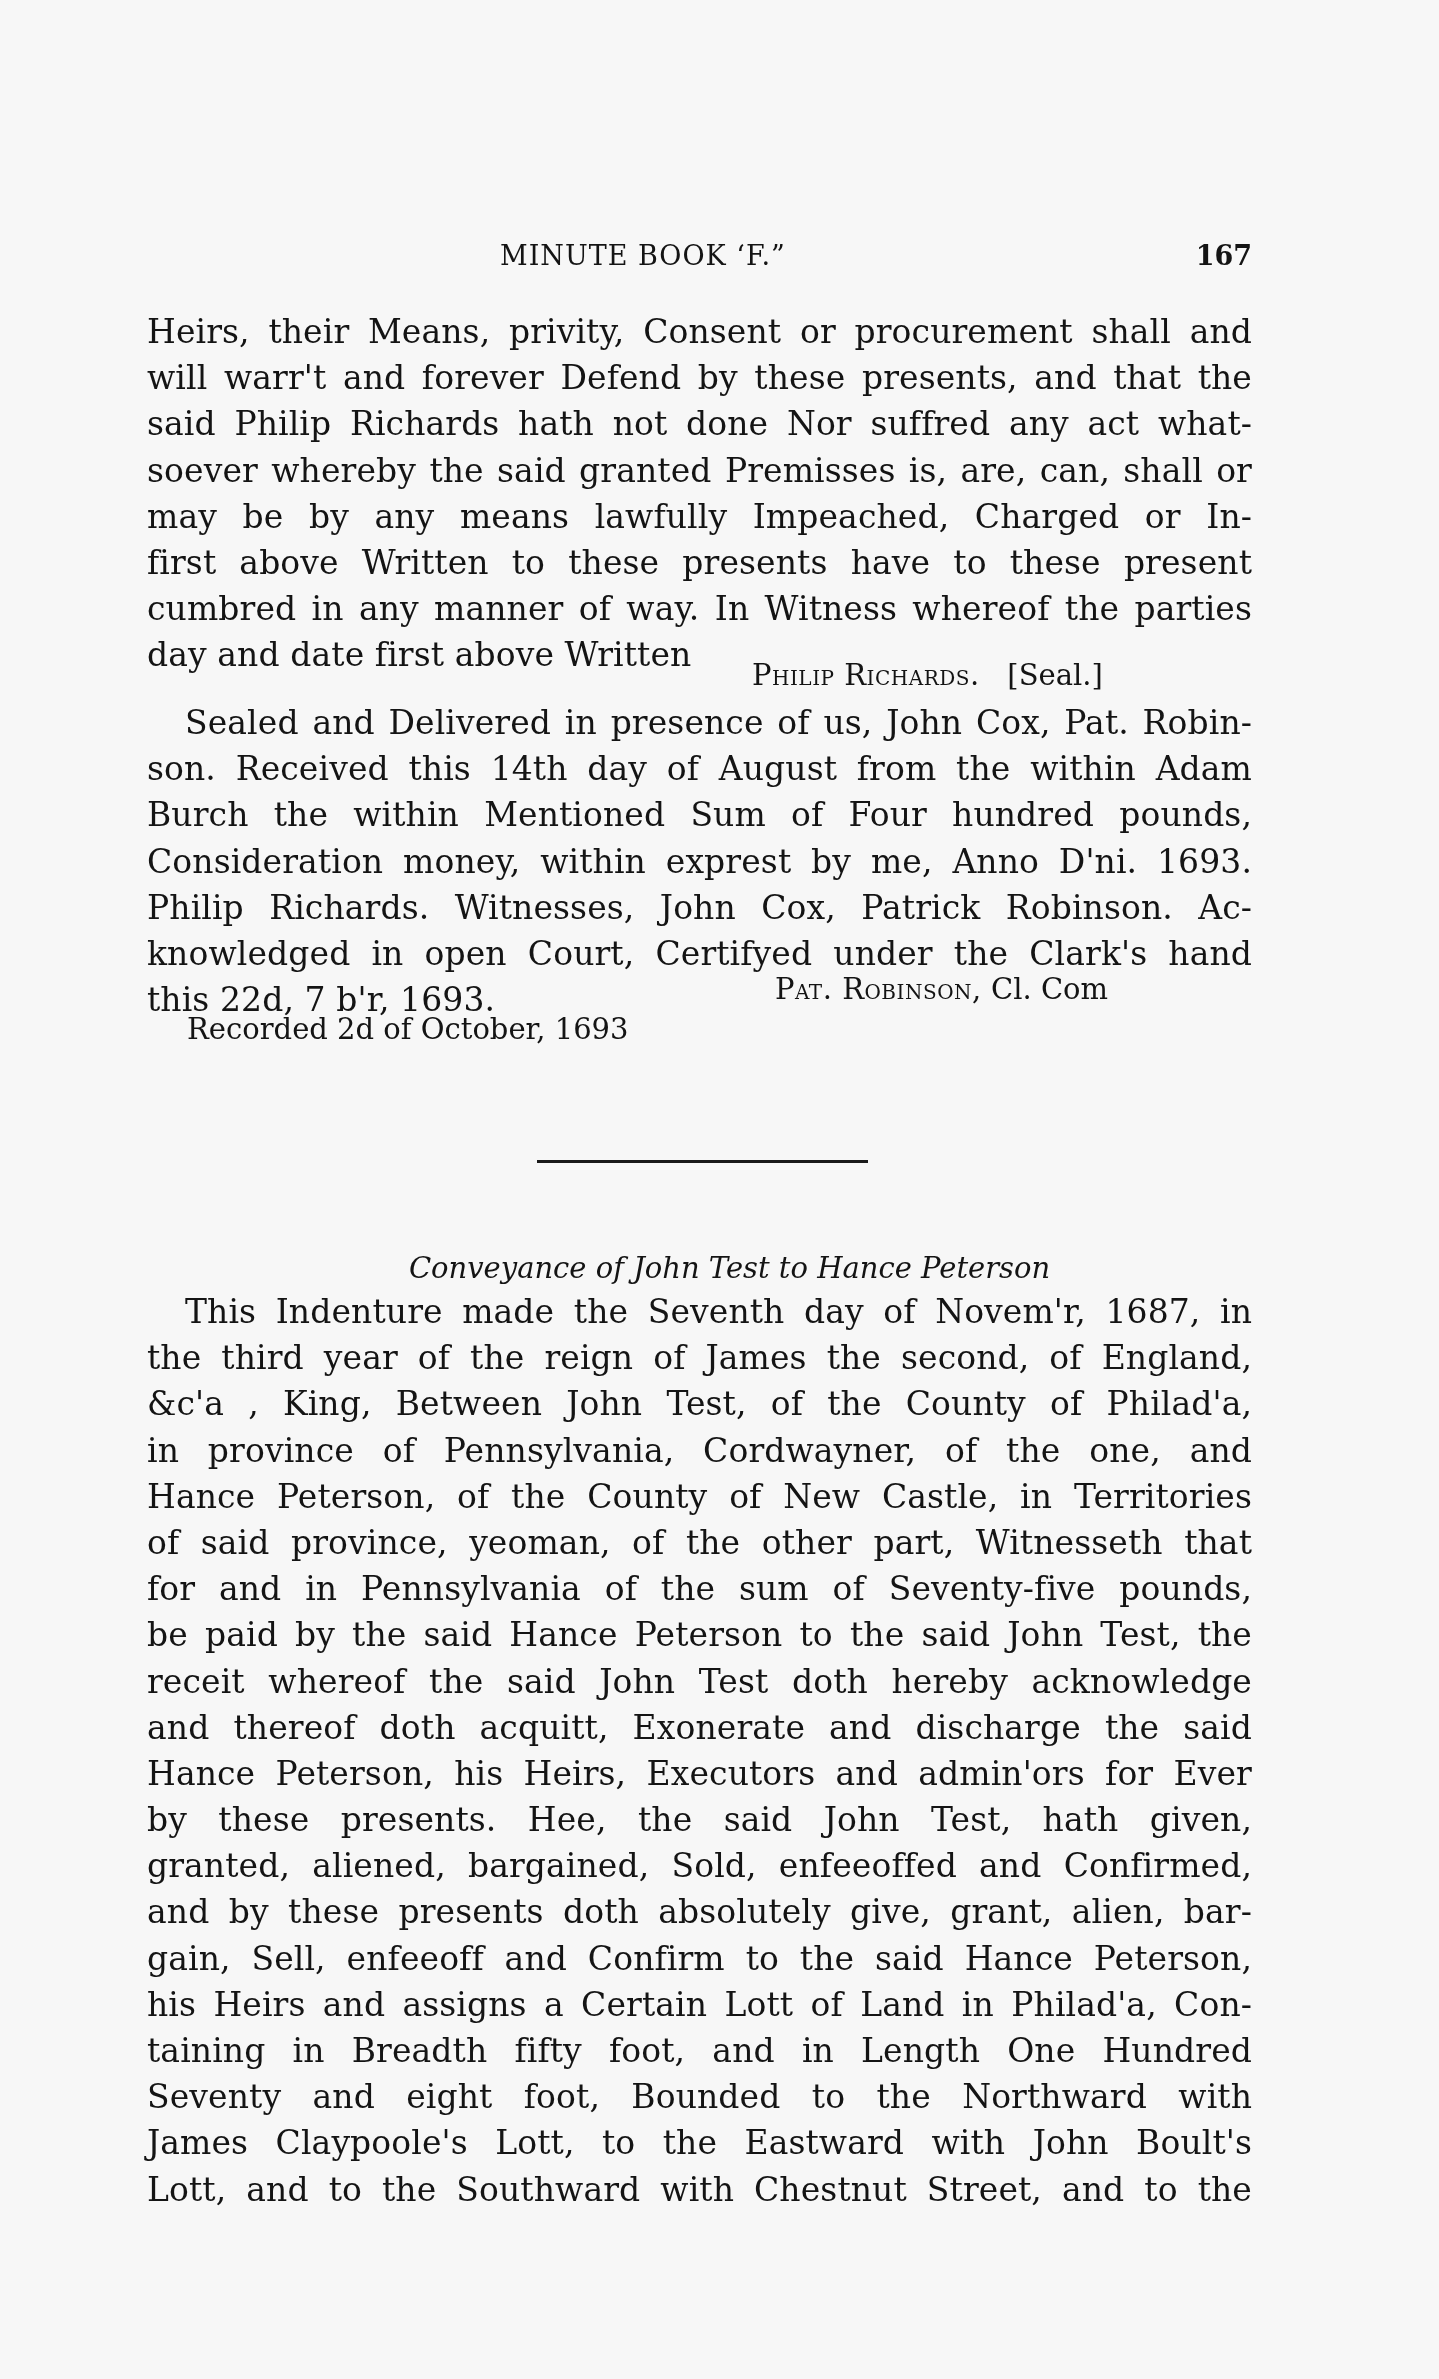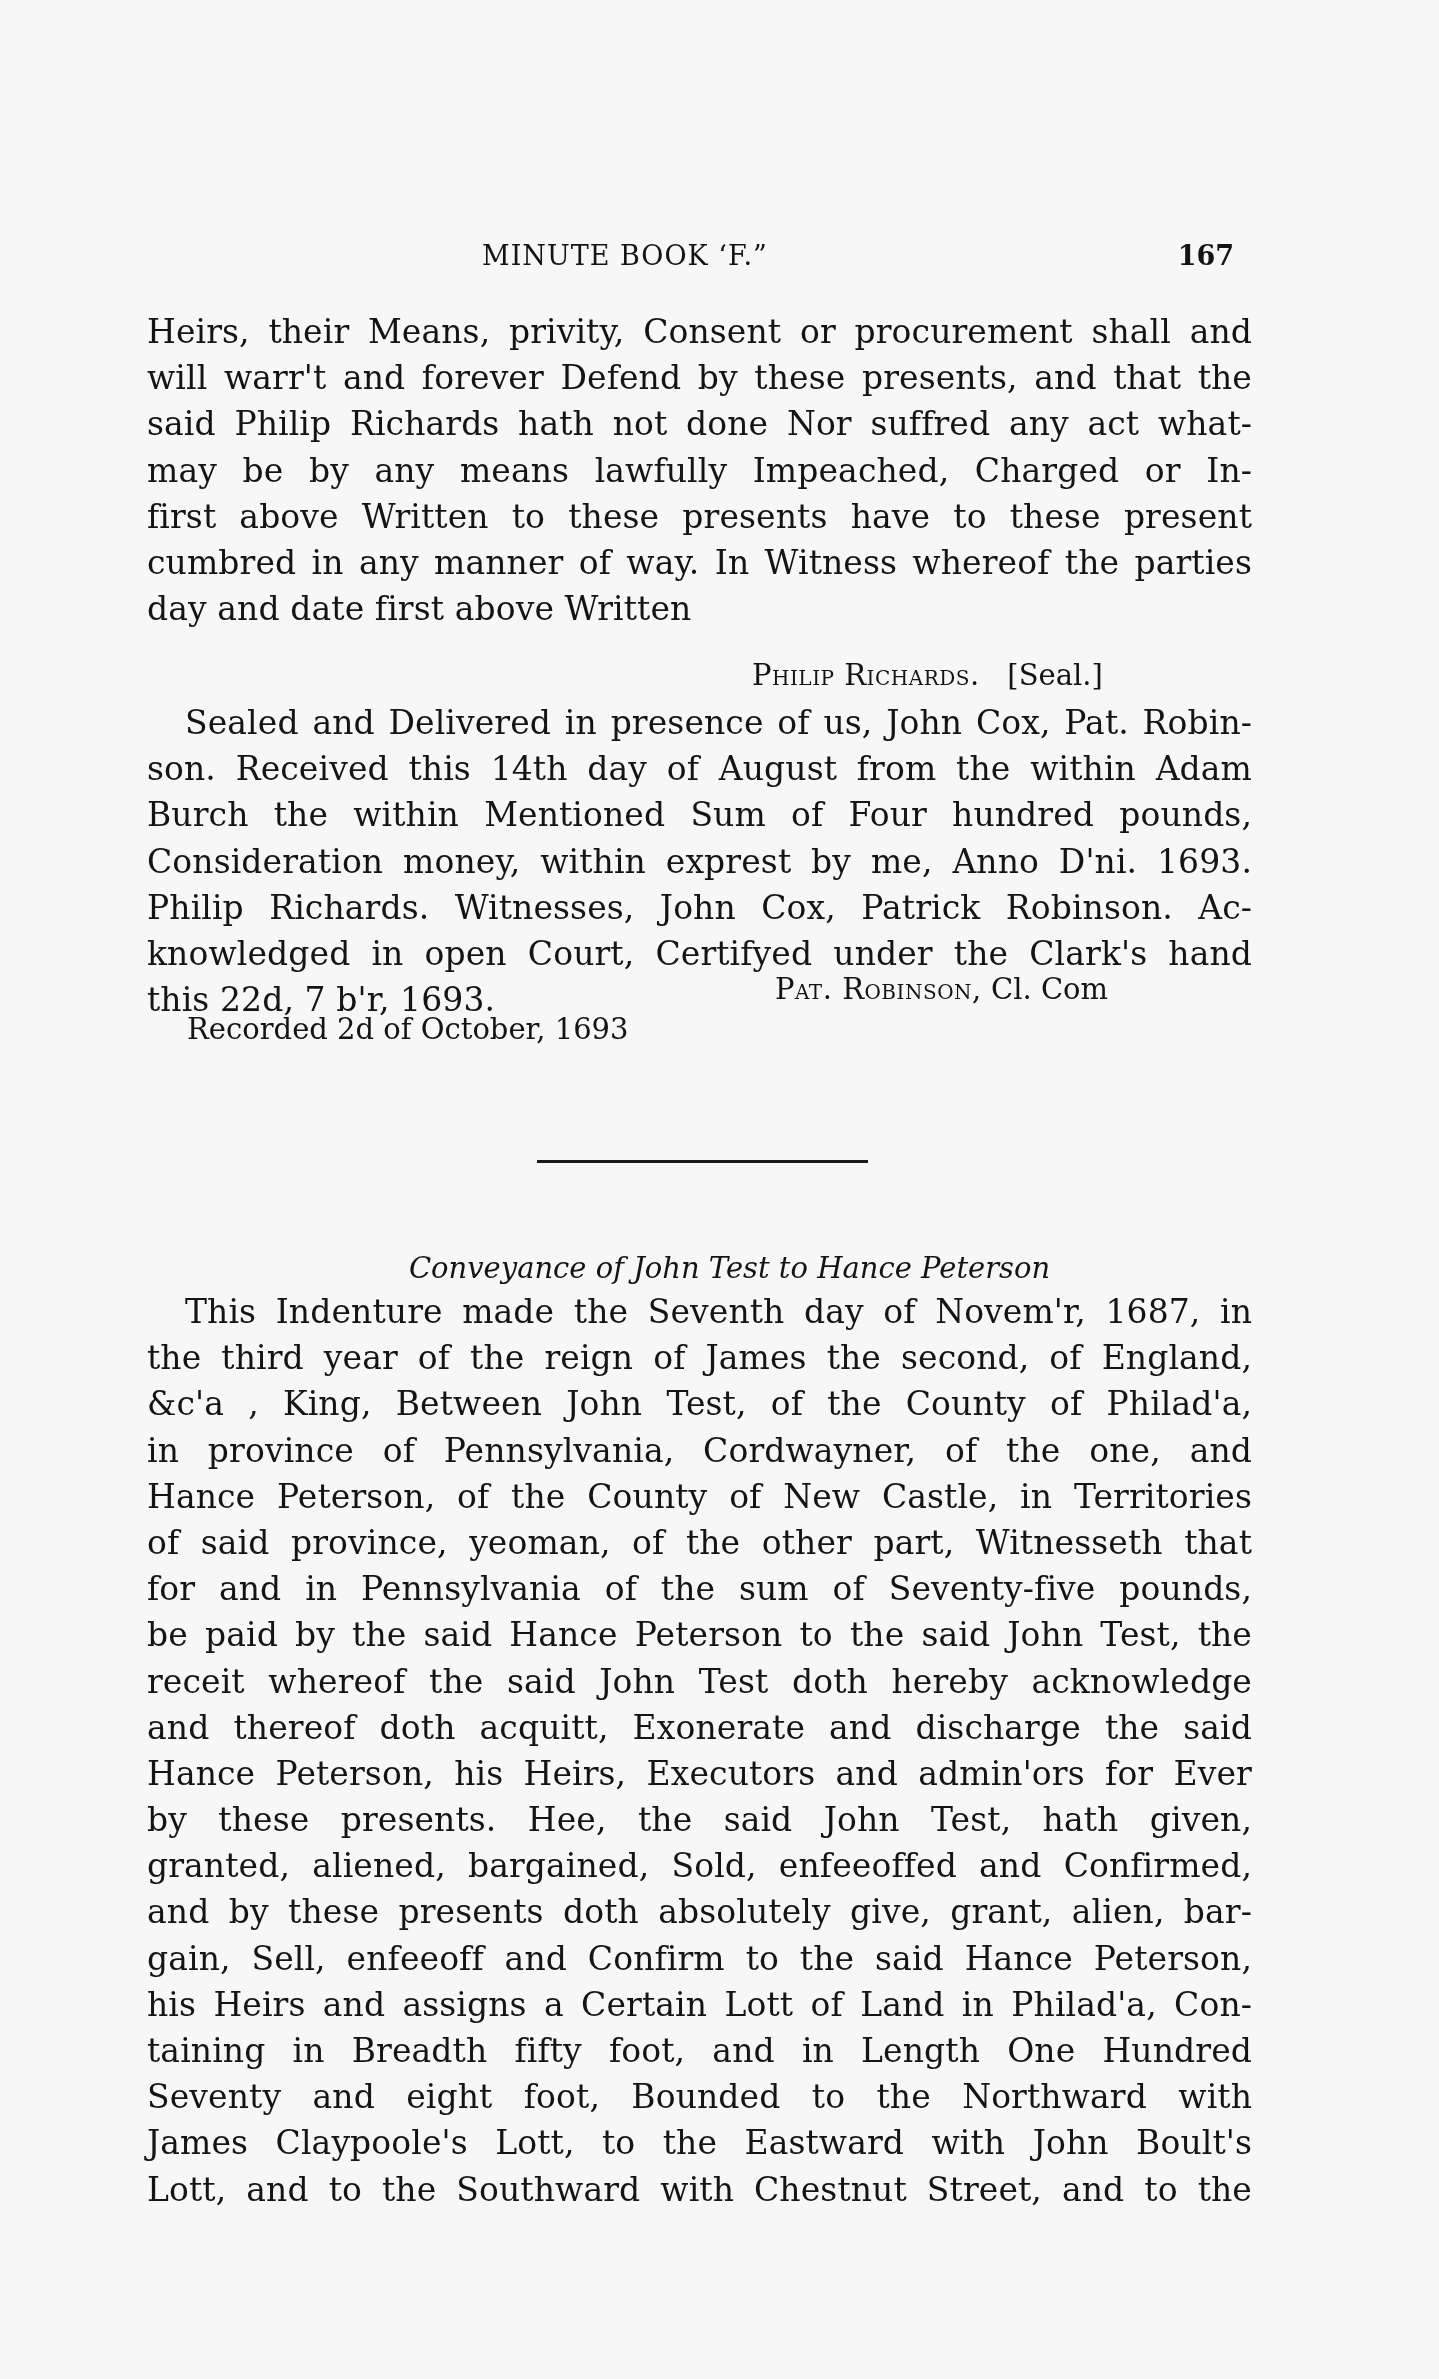--- a/index.html
+++ b/index.html
@@ -5,21 +5,21 @@
   html, body { margin: 0; padding: 0; }
   body {
     width: 1439px; height: 2379px;
     background: #f7f7f7;
     position: relative;
     overflow: hidden;
     color: #141414;
     font-family: "DejaVu Serif", "Liberation Serif", serif;
   }
   .page-header {
-    position: absolute; left: 129px; width: 1105px; top: 236px; height: 40px;
+    position: absolute; left: 147px; width: 1105px; top: 236px; height: 40px;
   }
   .running-title {
     position: absolute; left: 353px; top: 0;
     font-size: 27px; letter-spacing: 1px; line-height: 40px;
   }
   .page-number {
     position: absolute; right: 0; top: 0;
     font-size: 27px; font-weight: bold; line-height: 40px;
   }
   .block {
@@ -51,20 +51,21 @@
 
 <div class="page-header">
   <span class="running-title">MINUTE BOOK ‘F.”</span>
   <span class="page-number">167</span>
 </div>
 
 <div class="block" style="top:305px;">
   <span class="line">Heirs, their Means, privity, Consent or procurement shall and</span>
   <span class="line">will warr't and forever Defend by these presents, and that the</span>
   <span class="line">said Philip Richards hath not done Nor suffred any act what-</span>
+  <span class="line">soever whereby the said granted Premisses is, are, can, shall or</span>
   <span class="line">may be by any means lawfully Impeached, Charged or In-</span>
   <span class="line">first above Written to these presents have to these present</span>
   <span class="line">cumbred in any manner of way.  In Witness whereof the parties</span>
   <span class="line last">day and date first above Written</span>
 </div>
 
 <div class="sig" style="left:752px; top:656px;">
   <span class="sc">Philip Richards.</span>&nbsp;&nbsp;
   <span>[Seal.]</span>
 </div>

